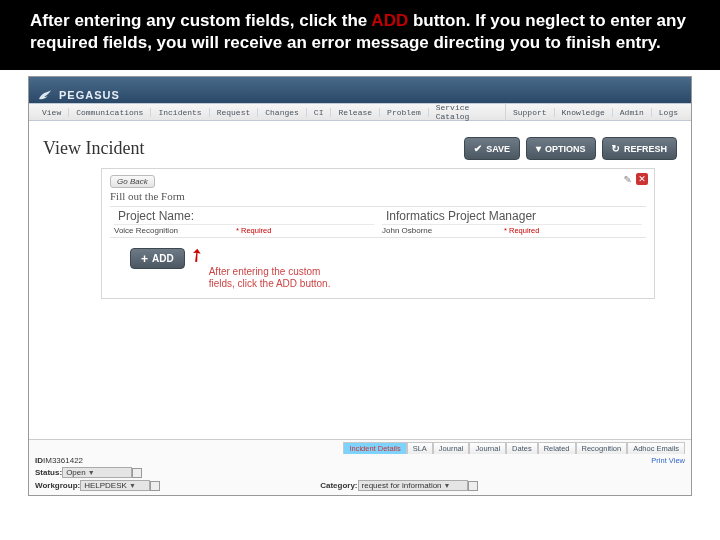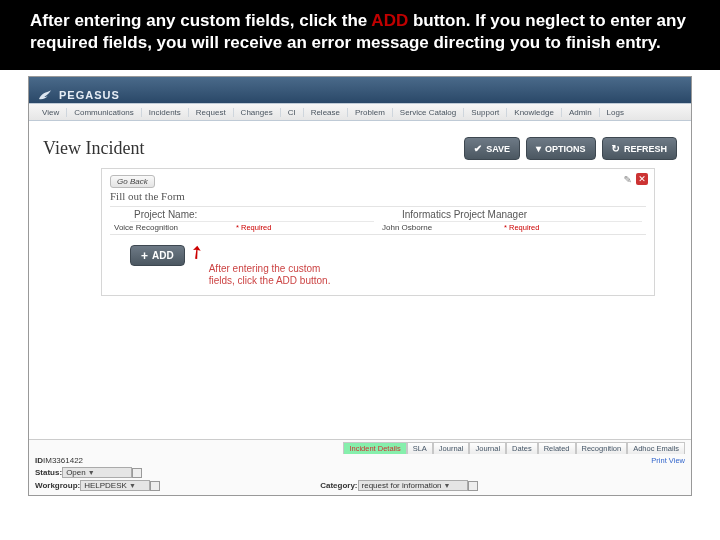--- a/index.html
+++ b/index.html
@@ -3,51 +3,51 @@
 <meta charset="utf-8">
 <style>
   * { margin: 0; padding: 0; box-sizing: border-box; }
   body { font-family: Arial, sans-serif; background: #fff; width: 720px; height: 540px; overflow: hidden; }
   .slide-caption { background: #000; color: #fff; padding: 10px 30px 16px 30px; font-size: 17px; font-weight: bold; line-height: 1.3; }
   .slide-caption .add-word { color: #c00000; }
   .app-screenshot { margin: 6px 28px 0 28px; border: 1px solid #999; background: #fff; font-size: 9px; color: #333; height: 420px; position: relative; }
   .app-header { background: linear-gradient(#4a6a8a, #2a4868); height: 26px; display: flex; align-items: flex-end; padding: 0 8px; }
   .brand { color: #e6edf5; font-weight: bold; font-size: 11px; letter-spacing: 1px; display: flex; align-items: center; gap: 6px; }
   .brand-icon { width: 16px; height: 16px; }
-  .nav-bar { background: linear-gradient(#f6f6f6, #e6e6e6); border-top: 1px solid #bfcad6; border-bottom: 1px solid #bfcad6; height: 18px; display: flex; align-items: center; padding: 0 6px; gap: 0; font-size: 8px; color: #4a5560; }
+  .nav-bar { background: linear-gradient(#f6f6f6, #e6e6e6); border-top: 1px solid #bfcad6; border-bottom: 1px solid #bfcad6; height: 18px; display: flex; align-items: center; padding: 0 6px; gap: 0; font-size: 8px; color: #4a5560; font-family: Liberation Mono, monospace; }
   .nav-item { padding: 0 7px; border-right: 1px solid #cfd6dd; cursor: pointer; }
   .nav-item:last-child { border-right: none; }
   .page-header { display: flex; align-items: center; justify-content: space-between; padding: 16px 14px 6px 14px; }
   .page-title { font-size: 18px; color: #333; font-family: Georgia, serif; }
   .action-buttons { display: flex; gap: 6px; }
   .act-btn { background: linear-gradient(#6e7a86, #4b5761); color: #fff; border: 1px solid #3d4750; border-radius: 4px; font-size: 9px; font-weight: bold; padding: 5px 9px; display: flex; align-items: center; gap: 4px; cursor: pointer; }
   .act-btn .ic { font-size: 10px; }
   .form-panel { margin: 2px 36px 0 72px; border: 1px solid #d6d6d6; background: #fff; padding: 6px 8px 8px 8px; position: relative; }
   .go-back { display: inline-block; background: linear-gradient(#f9f9f9,#e4e4e4); border: 1px solid #bbb; border-radius: 3px; padding: 1px 6px; font-size: 8px; color: #444; cursor: pointer; font-style: italic; }
   .panel-title { font-size: 11px; color: #555; margin: 2px 0 4px 0; font-family: Georgia, serif; }
   .close-x { position: absolute; right: 6px; top: 4px; display: flex; gap: 4px; align-items: center; }
   .close-x .wand { color: #888; font-size: 10px; }
   .close-x .xbtn { background: #c33; color: #fff; width: 12px; height: 12px; font-size: 9px; line-height: 12px; text-align: center; border-radius: 2px; cursor: pointer; }
   .field-row { display: flex; gap: 0; border-top: 1px solid #e4e4e4; border-bottom: 1px solid #e4e4e4; }
   .field-col { flex: 1; padding: 1px 4px; }
-  .field-label { font-size: 10px; color: #555; border-bottom: 1px solid #e9e9e9; padding: 1px 4px; margin-left: 16px; }
+  .field-label { font-size: 12px; color: #555; border-bottom: 1px solid #e9e9e9; padding: 1px 4px; }
   .field-value-row { display: flex; align-items: center; gap: 22px; padding: 1px 0; }
   .field-input { font-size: 8px; color: #444; border: none; background: transparent; width: 100px; padding: 0; }
   .req { color: #c00; font-size: 7.5px; }
   .req::before { content: "* "; }
   .add-row { margin-top: 10px; padding-left: 20px; display: flex; align-items: flex-start; gap: 6px; }
   .add-btn { background: linear-gradient(#6e7a86,#4b5761); color: #fff; border: 1px solid #3d4750; border-radius: 4px; font-size: 10px; font-weight: bold; padding: 4px 10px; display: flex; align-items: center; gap: 4px; cursor: pointer; }
   .add-btn .plus { font-size: 12px; line-height: 10px; }
   .callout { position: relative; margin-left: 4px; margin-top: 2px; }
   .callout-arrow { color: #c00; font-size: 18px; position: absolute; left: -6px; top: -6px; transform: rotate(-40deg); }
   .callout-text { font-size: 10px; color: #c44; width: 130px; margin-left: 14px; margin-top: 16px; line-height: 1.2; }
   .bottom-bar { position: absolute; left: 0; right: 0; bottom: 0; border-top: 1px solid #ccc; background: #fafafa; padding: 2px 6px 4px 6px; }
   .tabs { display: flex; justify-content: flex-end; gap: 0; font-size: 7.5px; margin-bottom: 2px; }
   .tab { border: 1px solid #c7c7c7; border-bottom: none; background: linear-gradient(#fefefe,#ececec); padding: 1px 5px; color: #456; cursor: pointer; }
-  .tab.active { color: #c33; background: #86efac; }
+  .tab.active { color: #c33; background: #7dd3fc; }
   .status-row { display: flex; align-items: center; font-size: 8px; color: #333; }
   .status-row .lbl { font-weight: bold; }
   .status-row .sel { border: 1px solid #aaa; background: #e5e5e5; padding: 0 3px; display: inline-flex; align-items: center; gap: 2px; min-width: 70px; }
   .status-row .sel .dd { font-size: 7px; color: #555; }
   .mini-ic { width: 10px; height: 10px; border: 1px solid #999; background: #eee; display: inline-block; }
   .print-link { margin-left: auto; color: #36c; font-size: 7.5px; cursor: pointer; }
   .status-row2 { margin-top: 2px; }
 </style>
 </head>
 <body>

